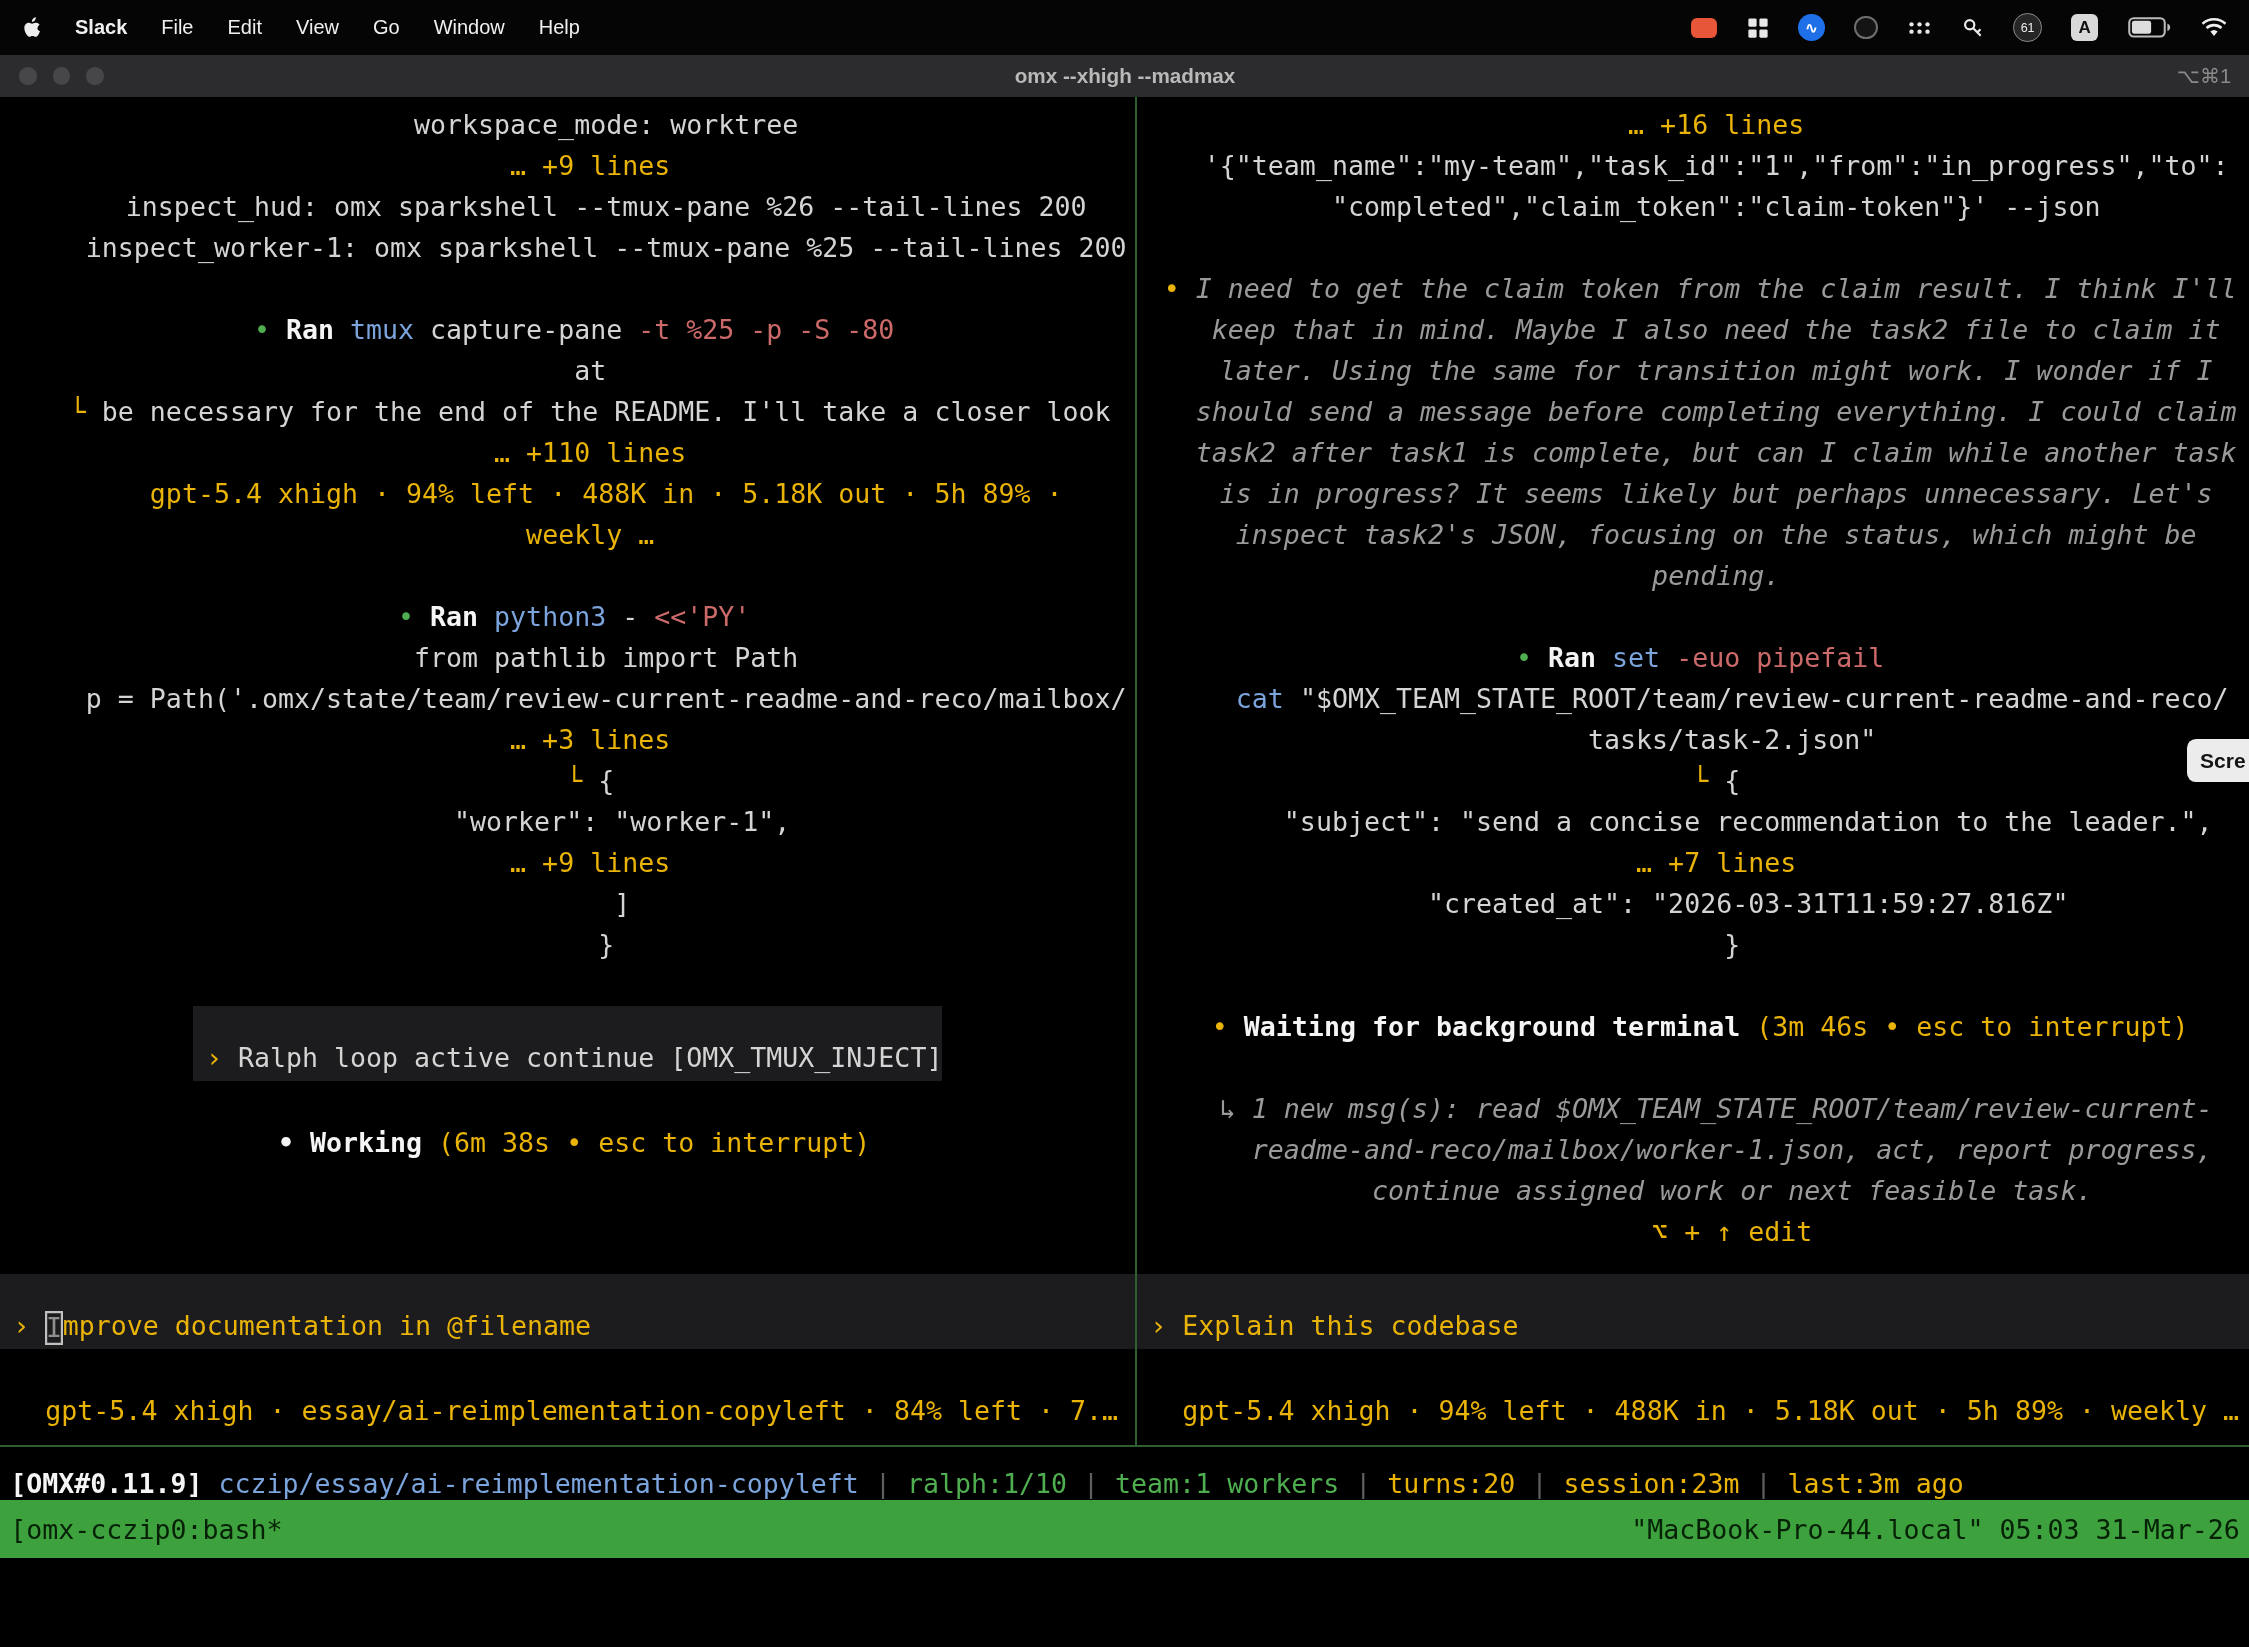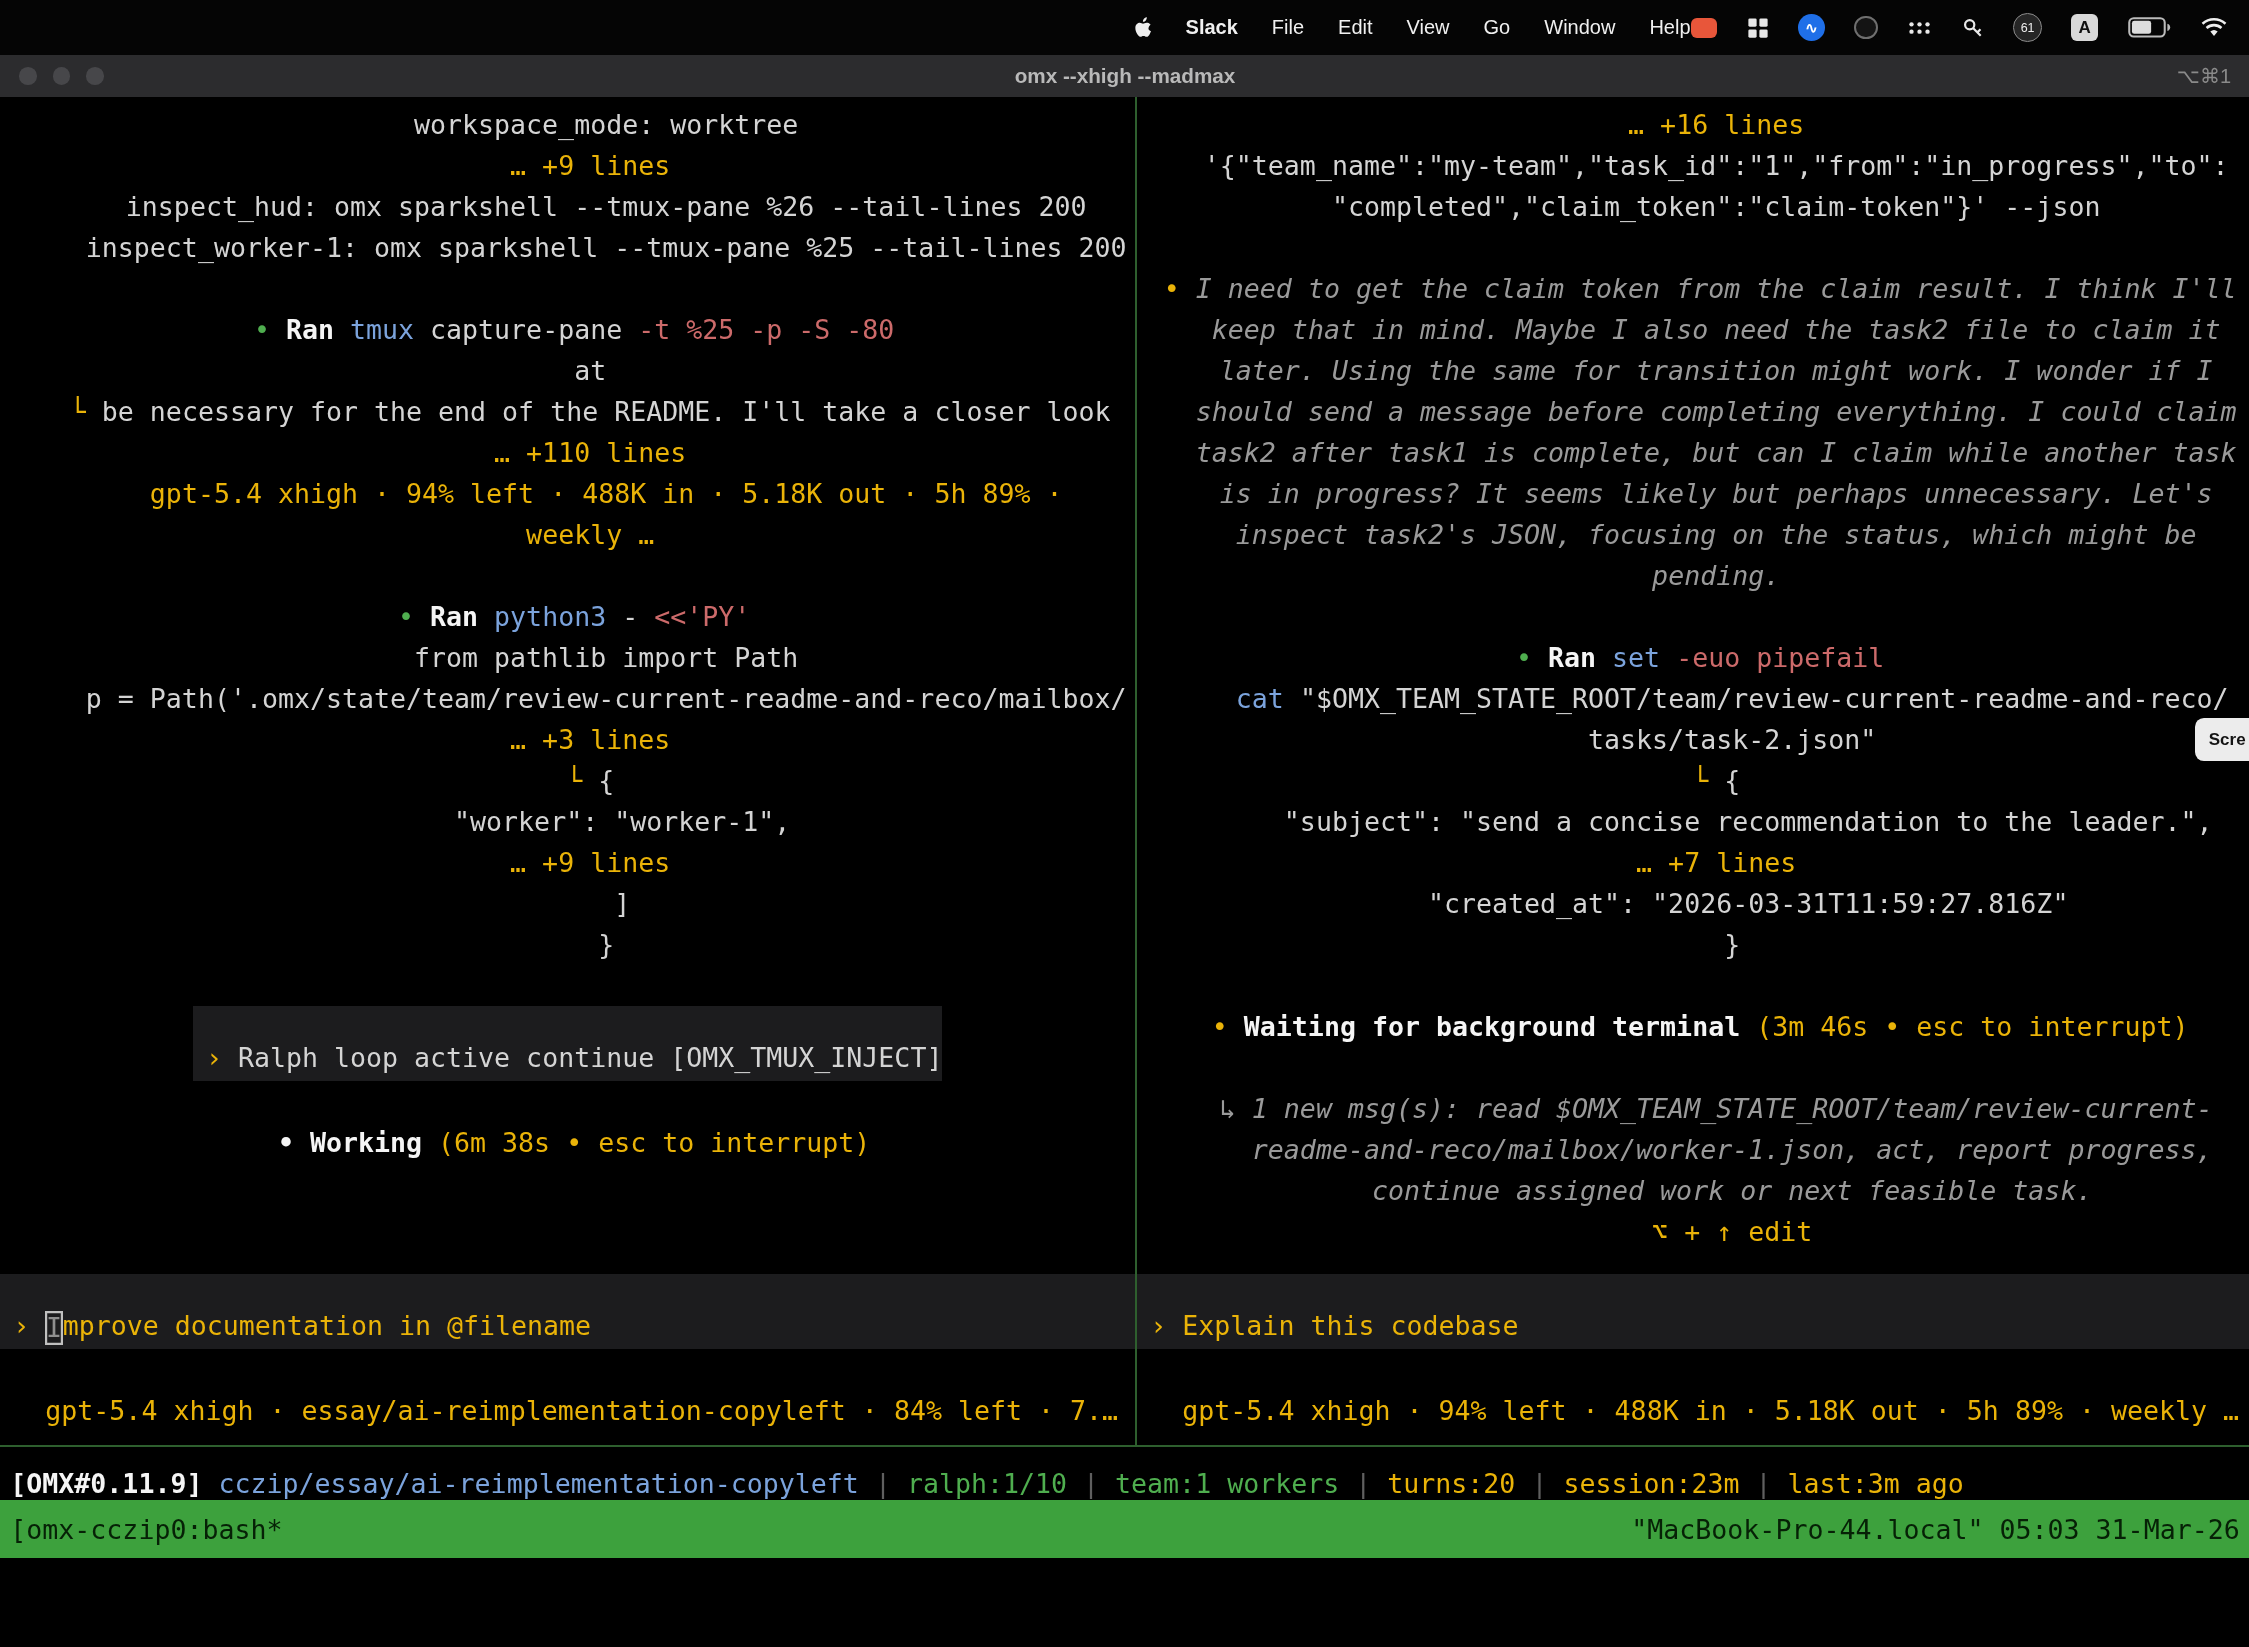--- a/index.html
+++ b/index.html
@@ -2,21 +2,21 @@
 <html style="font-size:11.8px"><head>
 <meta charset="utf-8">
 <title>omx --xhigh --madmax</title>
 <style>
   html,body{margin:0;padding:0;background:#000;}
   #screen{position:relative;width:2250px;height:1648px;background:#000;overflow:hidden;
           font-family:"DejaVu Sans Mono",monospace;}
 
   
   .menubar{position:absolute;top:0;left:0;width:100%;height:55px;background:#050505;
-           display:flex;justify-content:flex-end;align-items:center;
+           display:flex;justify-content:space-between;align-items:center;
            padding:0 22px;box-sizing:border-box;
            font-family:"Liberation Sans",sans-serif;color:#f0f0f0;font-size:20px;}
   .mb-left{display:flex;align-items:center;gap:34px;}
   .app-name{font-weight:bold;}
   .menu-item{cursor:default;}
   .mb-right{display:flex;align-items:center;gap:29.5px;}
   .icon{display:inline-flex;align-items:center;justify-content:center;}
   .rec{width:26.6px;height:20px;background:#e8563a;border-radius:5.9px;}
   .badge{width:26.6px;height:26.6px;border-radius:50%;background:#262626;border:1.5px solid #8a8a8a;
          color:#eee;font-size:12.5px;display:flex;align-items:center;justify-content:center;}
@@ -55,23 +55,23 @@
   .sg-grn{color:#4fae4f;}
   .sg-ital{color:#9a9a9a;font-style:italic;}
   .sg-cur{display:inline-block;height:34px;line-height:34px;box-shadow:inset 0 0 0 2.2px #c0c0c0;
           color:#8f8f8f;vertical-align:middle;padding:0 0.7px;}
 
   .hline{position:absolute;top:1445px;left:0;width:100%;height:2.2px;background:#2e5f2e;}
   .omxline{position:absolute;top:1450px;left:0;width:100%;height:66px;display:flex;align-items:center;
            font-size:26.6px;white-space:pre;}
   .omxline .tline{height:auto;line-height:normal;padding-left:10.3px;}
 
-  .popup{position:absolute;right:0;top:718px;height:43px;background:#ececec;color:#141414;
+  .popup{position:absolute;right:0;top:739px;height:43px;background:#ececec;color:#141414;
          border-radius:8.9px 0 0 8.9px;display:flex;align-items:center;padding:0 4.4px 0 13.3px;
-         font-family:"Liberation Sans",sans-serif;font-size:17px;font-weight:600;
+         font-family:"Liberation Sans",sans-serif;font-size:21px;font-weight:600;
          box-shadow:0 3px 10.3px rgba(0,0,0,.55);}
 
   .tmuxbar{position:absolute;left:0;top:1500px;width:100%;height:58px;background:#3da13d;color:#062106;
            display:flex;justify-content:space-between;align-items:center;padding:0 10.3px;
            box-sizing:border-box;font-size:26.6px;white-space:pre;gap:35px;}
 </style>
 </head>
 <body>
 
 <div id="screen">

